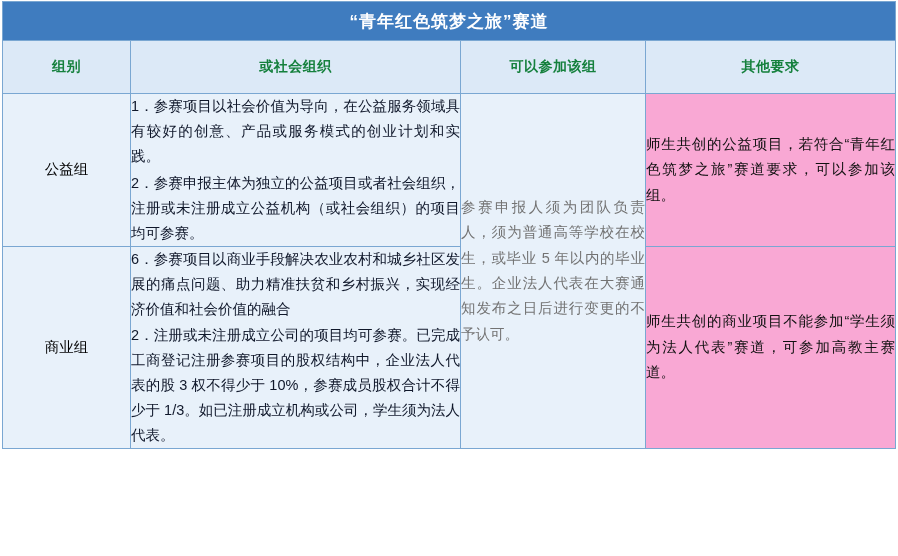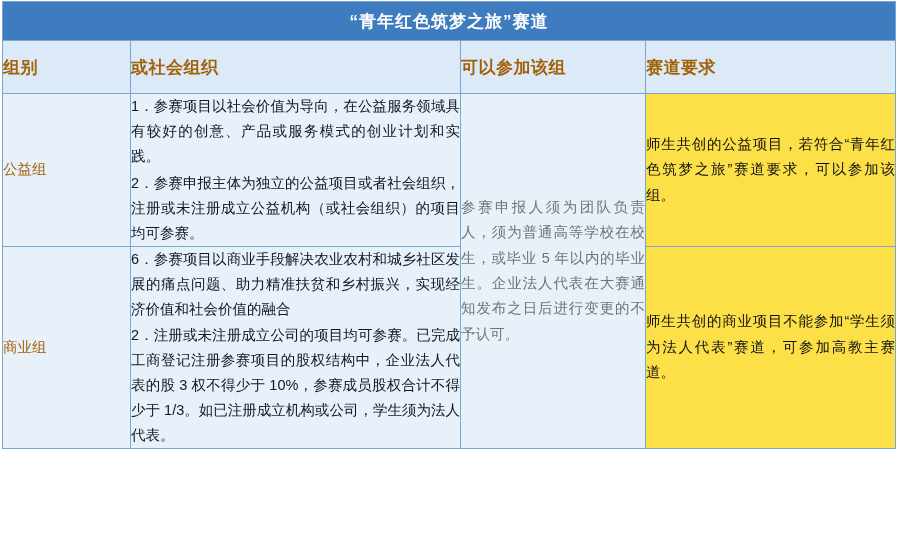--- a/index.html
+++ b/index.html
@@ -33,30 +33,32 @@
     background: #3f7cbf;
     color: #ffffff;
     text-align: center;
     font-size: 17px;
     font-weight: bold;
     height: 38px;
     letter-spacing: 1px;
   }
   .head-cell {
     background: #dce9f7;
-    color: #a16207;
+    color: #15803d;
+    text-align: center;
     font-weight: bold;
-    font-size: 17px;
+    font-size: 14px;
     height: 52px;
     letter-spacing: 0.5px;
   }
   .group-cell {
     background: #e8f1fa;
+    text-align: center;
     font-size: 14.5px;
-    color: #a16207;
+    color: #000000;
   }
   .body-cell {
     background: #e8f1fa;
     font-size: 14.5px;
     line-height: 1.72;
     color: #0f172a;
     padding: 10px 12px 10px 12px;
     text-align: justify;
   }
   .body-cell p {
@@ -68,21 +70,21 @@
   .center-cell {
     background: #e8f1fa;
     font-size: 14.5px;
     line-height: 1.75;
     color: #737373;
     padding: 10px 12px;
     text-align: justify;
     vertical-align: middle;
   }
   .other-cell {
-    background: #fde047;
+    background: #f9a8d4;
     font-size: 14.5px;
     line-height: 1.75;
     color: #111111;
     padding: 10px 12px;
     text-align: justify;
     vertical-align: middle;
   }
   .col-group { width: 128px; }
   .col-req   { width: 330px; }
   .col-owner { width: 185px; }
@@ -100,21 +102,21 @@
       <col class="col-other">
     </colgroup>
     <tbody>
       <tr>
         <td class="title-cell" colspan="4">“青年红色筑梦之旅”赛道</td>
       </tr>
       <tr>
         <td class="head-cell">组别</td>
         <td class="head-cell">或社会组织</td>
         <td class="head-cell">可以参加该组</td>
-        <td class="head-cell">赛道要求</td>
+        <td class="head-cell">其他要求</td>
       </tr>
       <tr>
         <td class="group-cell">公益组</td>
         <td class="body-cell">
           <p>1．参赛项目以社会价值为导向，在公益服务领域具有较好的创意、产品或服务模式的创业计划和实践。</p>
           <p>2．参赛申报主体为独立的公益项目或者社会组织，注册或未注册成立公益机构（或社会组织）的项目均可参赛。</p>
         </td>
         <td class="center-cell" rowspan="2">参赛申报人须为团队负责人，须为普通高等学校在校生，或毕业 5 年以内的毕业生。企业法人代表在大赛通知发布之日后进行变更的不予认可。</td>
         <td class="other-cell">师生共创的公益项目，若符合“青年红色筑梦之旅”赛道要求，可以参加该组。</td>
       </tr>

